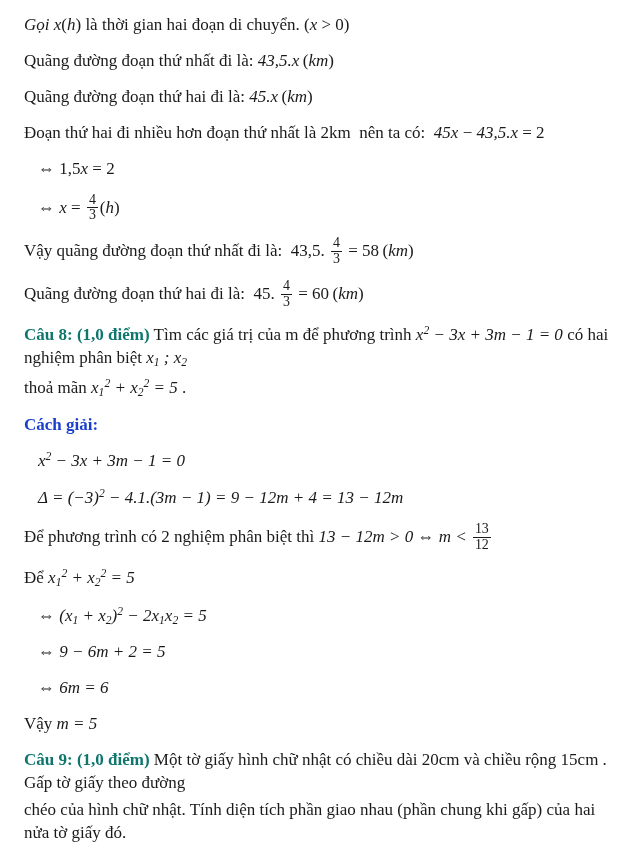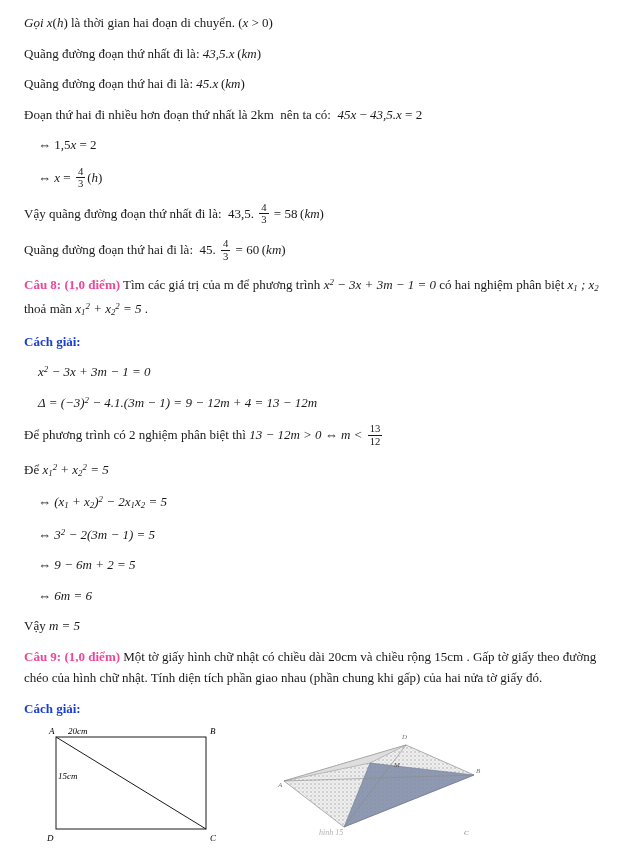--- a/index.html
+++ b/index.html
@@ -11,30 +11,30 @@
     color:#1a1a1a;
     position:relative;
     overflow:hidden;
   }
   .page{
     padding:14px 22px 0 24px;
     box-sizing:border-box;
     width:640px;
   }
   .line{
-    font-size:13px;
+    font-size:17px;
     line-height:1.35;
     margin:0 0 13px 0;
     white-space:nowrap;
   }
   .line.wrap{white-space:normal;}
   .indent{margin-left:14px;}
   .math{font-family:"Liberation Serif", serif; font-style:italic;}
   .up{font-style:normal;}
-  .red{color:#ec4899;}
+  .red{color:#0f766e;}
   .blue{color:#1a3fcf;}
   .bold{font-weight:bold;}
   sub{font-size:0.68em; vertical-align:-0.28em;}
   sup{font-size:0.68em; vertical-align:0.5em;}
   .frac{
     display:inline-block;
     vertical-align:middle;
     text-align:center;
     font-size:0.82em;
     line-height:1.05;
@@ -144,23 +144,20 @@
 
 
   <div class="line">
     Để <span class="math">x<sub>1</sub><sup>2</sup> + x<sub>2</sub><sup>2</sup> = 5</span>
   </div>
 
   <div class="line indent">
     ⇔ <span class="math">(x<sub>1</sub> + x<sub>2</sub>)<sup>2</sup> − 2x<sub>1</sub>x<sub>2</sub> = 5</span>
   </div>
 
-  <div class="line indent">
-    ⇔ <span class="math">3<sup>2</sup> − 2(3m − 1) = 5</span>
-  </div>
 
   <div class="line indent">
     ⇔ <span class="math">9 − 6m + 2 = 5</span>
   </div>
 
   <div class="line indent">
     ⇔ <span class="math">6m = 6</span>
   </div>
 
 

